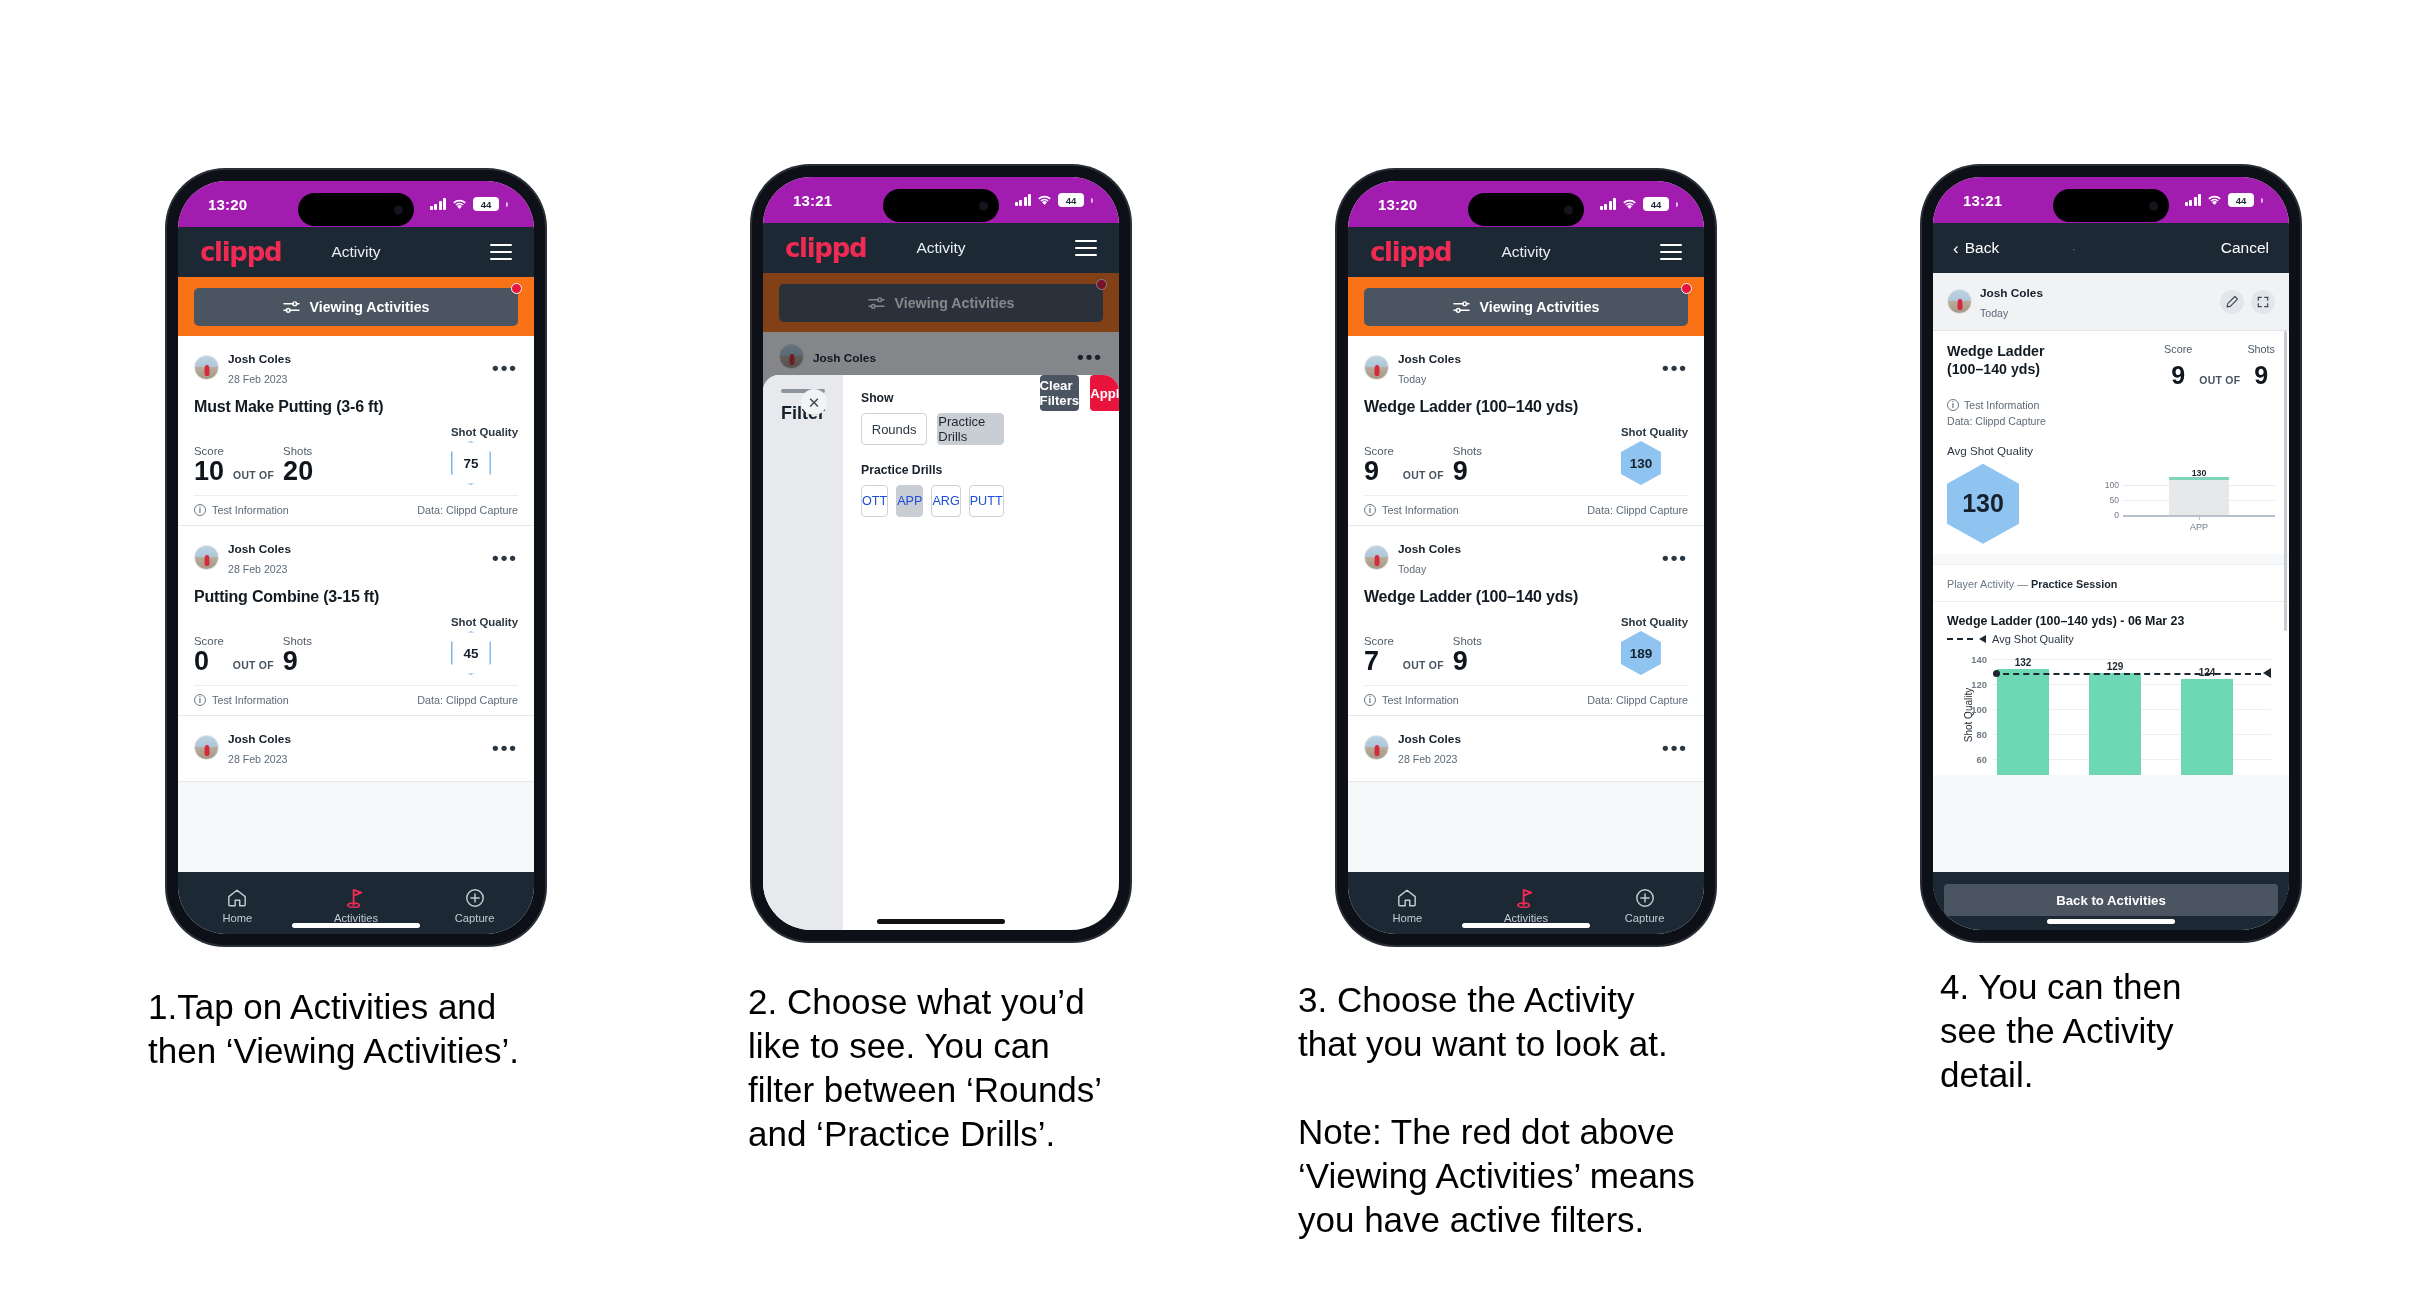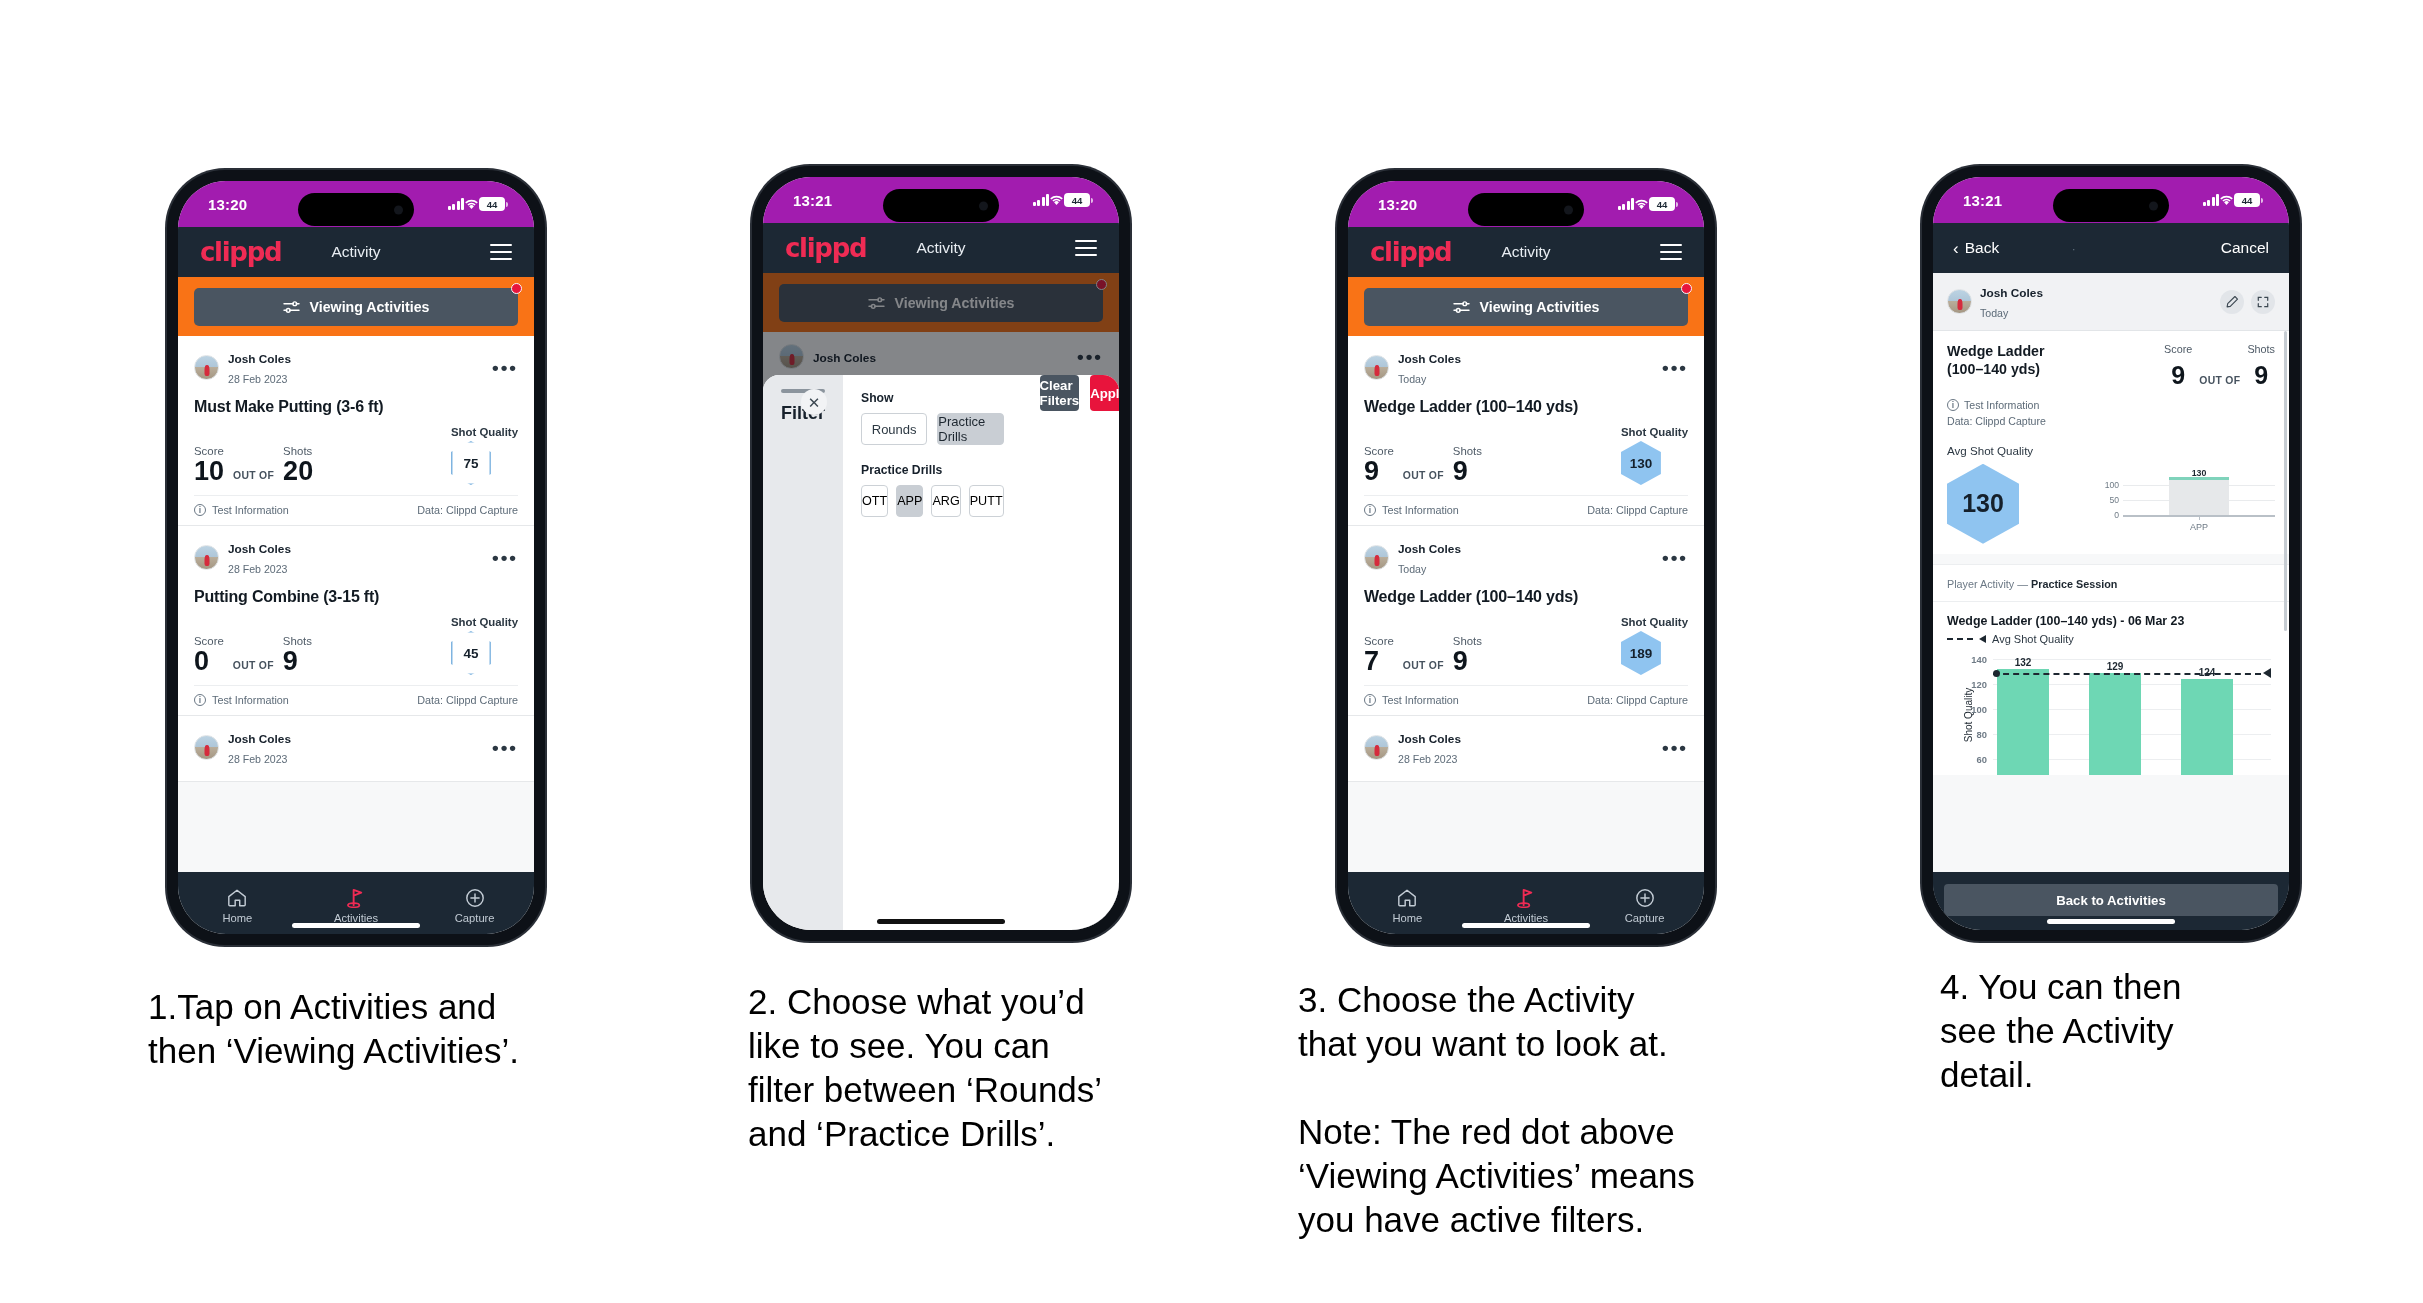--- a/index.html
+++ b/index.html
@@ -46,21 +46,21 @@
   .statusbar {
     position: relative;
     height: 46px;
     background: #a21caf;
     display: flex; align-items: center;
     padding: 0 26px 0 30px;
     flex: 0 0 auto;
     z-index: 20;
   }
   .st-time { color:#fff; font-size: 15px; font-weight: 700; letter-spacing: .2px; }
-  .st-right { margin-left:auto; display:flex; align-items:center; }
+  .st-right { margin-left:auto; display:flex; align-items:center; gap:6px; }
   .bars { display:flex; align-items:flex-end; gap:1.5px; height:12px; }
   .bars i { display:block; width:3px; background:#fff; border-radius:1px; }
   .bars i:nth-child(1){height:4px}.bars i:nth-child(2){height:6.5px}
   .bars i:nth-child(3){height:9px}.bars i:nth-child(4){height:12px}
   .wifi { width:15px; height:12px; position:relative; }
   .wifi svg { display:block; }
   .batt {
     min-width: 26px; height: 14px; border-radius: 4px; background:#fff;
     color:#1c2834; font-size:9.5px; font-weight:800;
     display:flex; align-items:center; justify-content:center;
@@ -207,21 +207,21 @@
   .seg-btn {
     flex:1; height:32px; border:1px solid #ccd1d6; border-radius:4px;
     display:flex; align-items:center; justify-content:center;
     font-size:13px; color:#2d3943; background:#fff;
   }
   .seg-btn.sel { background:#c9ced4; border-color:#c9ced4; color:#1d2730; }
   .chips { display:flex; gap:8px; }
   .chip {
     flex:1; height:32px; border:1px solid #ccd1d6; border-radius:4px;
     display:flex; align-items:center; justify-content:center;
-    font-size:12.6px; color:#000000; background:#fff;
+    font-size:12.6px; color:#1d4ed8; background:#fff;
   }
   .chip.sel { background:#c9ced4; border-color:#c9ced4; }
   .sheet-foot { padding: 0 18px 26px; display:flex; gap:11px; }
   .btn-clear {
     flex:1; height:36px; background:#4a5561; color:#fff;
     border-radius:4px; display:flex;align-items:center;justify-content:center;
     font-size:13.2px; font-weight:600;
   }
   .btn-apply {
     flex:1; height:36px; background:#e8143c; color:#fff;

